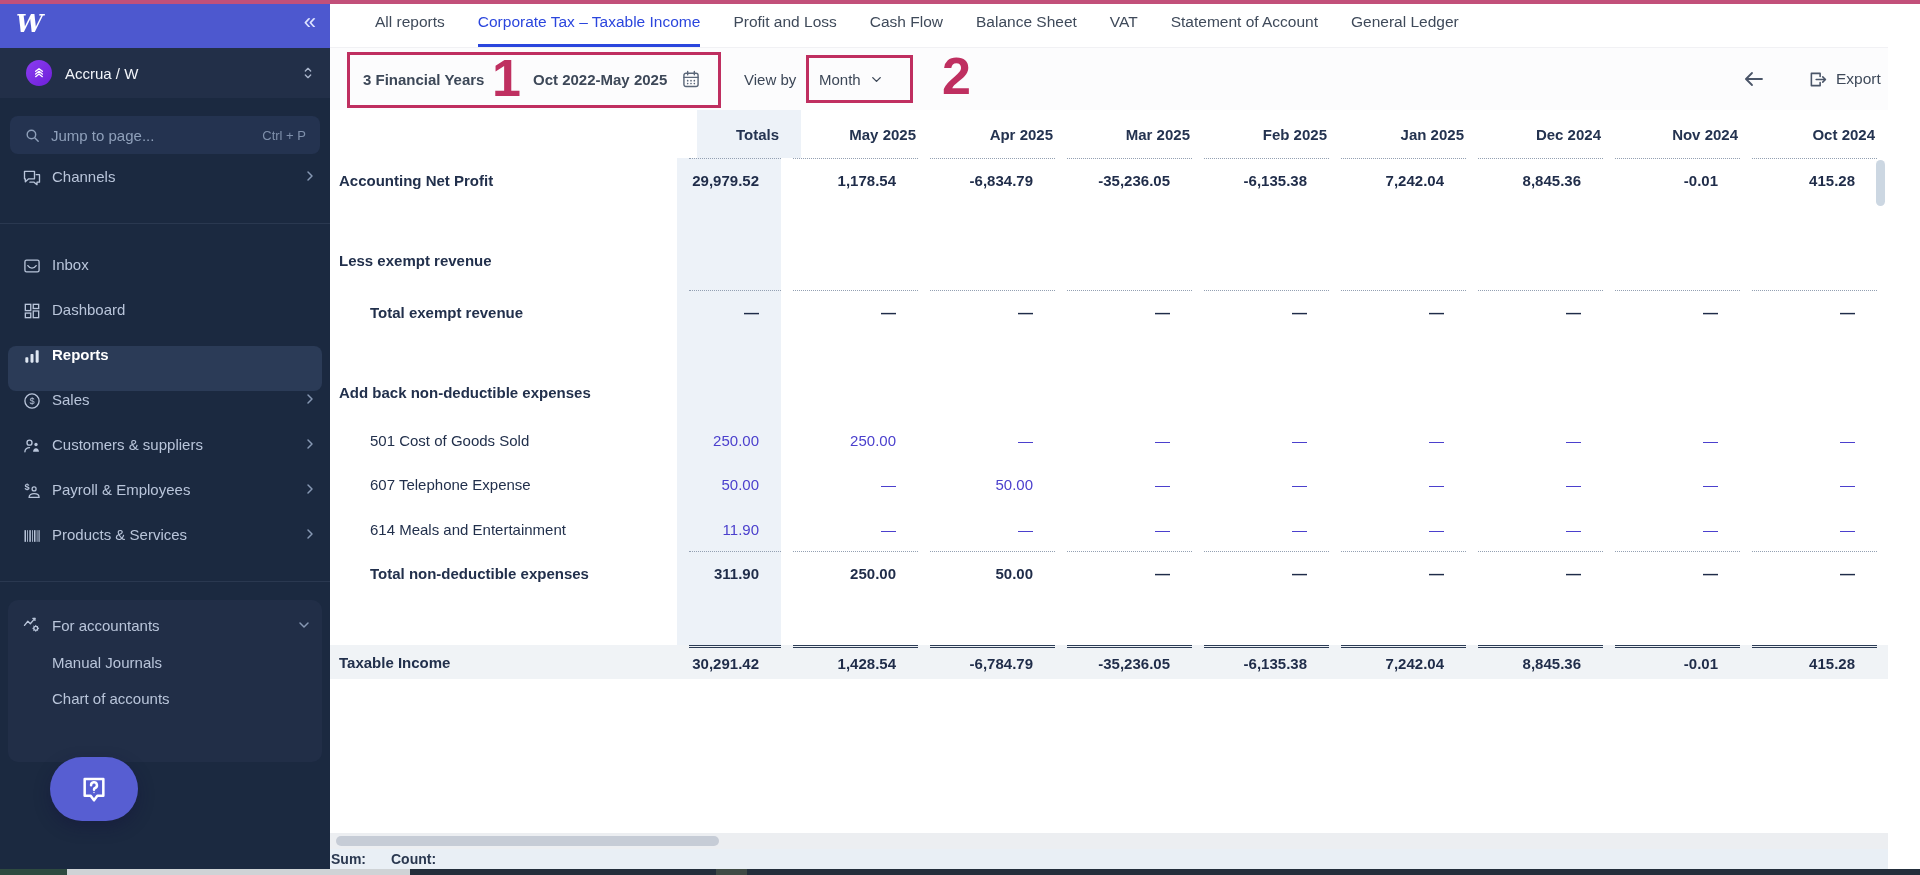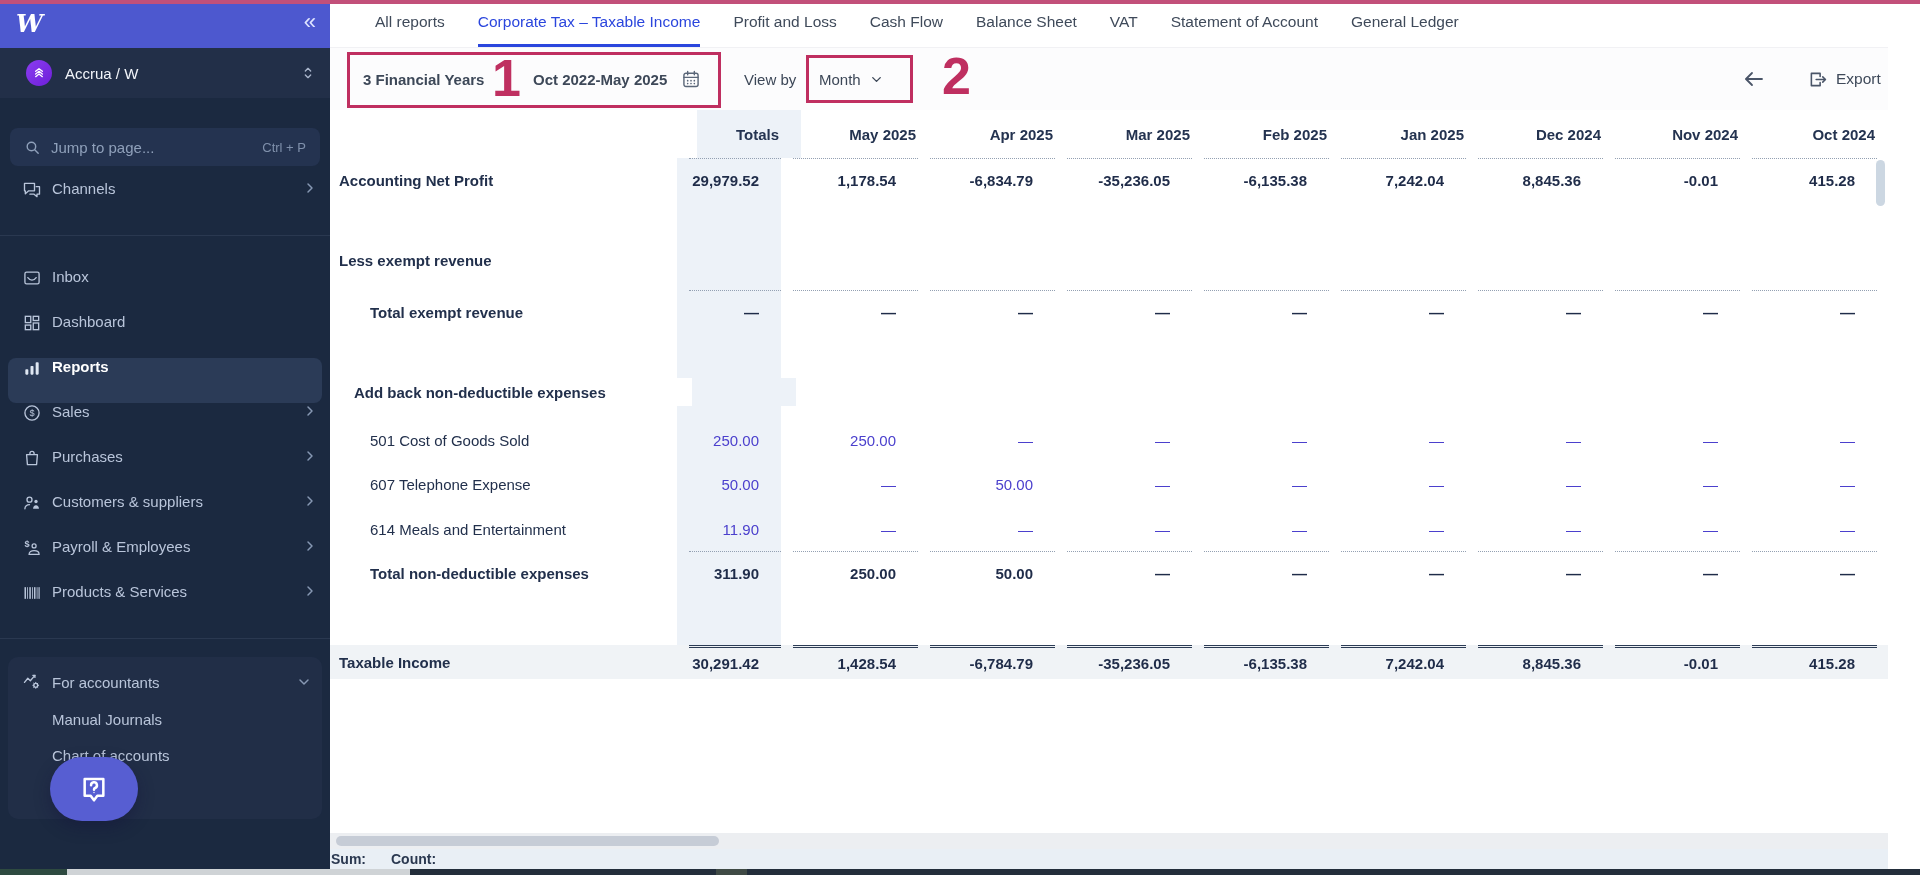--- a/index.html
+++ b/index.html
@@ -10,21 +10,21 @@
   .cols { display:flex; height:869px; }
 
   
   .sidebar { position:relative; width:330px; height:869px; background:#1b2940; flex:0 0 330px; color:#b9c5da; }
   .sb-purple { height:48px; background:#4d58cf; display:flex; align-items:center; justify-content:space-between; padding:0 14px 0 16px; }
   .sb-logo { color:#fff; font-family:"DejaVu Serif",serif; font-style:italic; font-weight:bold; font-size:24px; line-height:1; }
   .sb-collapse { color:#dfe4ff; font-size:22px; line-height:1; cursor:pointer; padding-bottom:4px; }
   .sb-workspace { height:50px; background:#222f48; display:flex; align-items:center; padding:0 14px 0 26px; }
   .sb-avatar { width:26px; height:26px; border-radius:50%; background:linear-gradient(135deg,#8b3df2,#6d1fd8); display:flex; align-items:center; justify-content:center; flex:0 0 26px; }
   .sb-ws-name { margin-left:13px; color:#f2f5fa; font-size:15px; flex:1; }
-  .sb-search { margin:30px 10px 0 10px; height:38px; background:#243350; border-radius:8px; display:flex; align-items:center; padding:0 14px; }
+  .sb-search { margin:18px 10px 0 10px; height:38px; background:#243350; border-radius:8px; display:flex; align-items:center; padding:0 14px; }
   .sb-search-text { margin-left:10px; color:#8fa0ba; font-size:15px; flex:1; }
   .sb-shortcut { color:#7f90ab; font-size:13px; }
   .nav { margin-top:14px; }
   .nav-item { height:45px; display:flex; padding:0 12px 0 22px; font-size:15px; color:#b9c5da; cursor:pointer; }
   .nav-item .nav-label { margin-left:10px; flex:1; }
   .nav-item.active { background:#2b3b57; border-radius:8px; margin:0 8px; padding:0 4px 0 14px; color:#fff; font-weight:bold; }
   .nav-divider { height:1px; background:#2a3850; margin:10px 0 10px 0; }
   .nav-gap { height:22px; }
   .acct-group { margin:18px 8px 0 8px; background:#212e47; border-radius:10px; padding:6px 0 46px 0; }
   .acct-head { height:38px; display:flex; align-items:center; padding:0 10px 0 14px; font-size:15px; cursor:pointer; }
@@ -161,34 +161,20 @@
             <span class="nav-label">Reports</span>
           </div>
           <div class="nav-item">
             <span>
               <svg width="20" height="20" viewBox="0 0 24 24" fill="none" stroke="#b9c5da" stroke-width="1.6">
                 <circle cx="12" cy="12" r="8.5"></circle>
                 <text x="12" y="16" text-anchor="middle" font-size="11" font-family="Liberation Sans" fill="#b9c5da" stroke="none">$</text>
               </svg>
             </span>
             <span class="nav-label">Sales</span>
-            <span>
-              <svg width="16" height="16" viewBox="0 0 24 24" fill="none" stroke="#8798b3" stroke-width="2.2" stroke-linecap="round" stroke-linejoin="round">
-                <path d="M9 6l6 6-6 6"></path>
-              </svg>
-            </span>
-          </div>
-          <div class="nav-item">
-            <span>
-              <svg width="20" height="20" viewBox="0 0 24 24" fill="none" stroke="#b9c5da" stroke-width="1.6" stroke-linejoin="round">
-                <path d="M5.5 8h13l-1 12h-11z"></path>
-                <path d="M9.5 8V6.5a2.5 2.5 0 0 1 5 0V8"></path>
-              </svg>
-            </span>
-            <span class="nav-label">Purchases</span>
             <span>
               <svg width="16" height="16" viewBox="0 0 24 24" fill="none" stroke="#8798b3" stroke-width="2.2" stroke-linecap="round" stroke-linejoin="round">
                 <path d="M9 6l6 6-6 6"></path>
               </svg>
             </span>
           </div>
           <div class="nav-item">
             <span>
               <svg width="20" height="20" viewBox="0 0 24 24" fill="none" stroke="#b9c5da" stroke-width="1.6" stroke-linecap="round">
                 <circle cx="9" cy="8" r="3"></circle>
@@ -503,21 +489,21 @@
               <div class="tcell "></div>
               <div class="tcell "></div>
               <div class="tcell "></div>
               <div class="tcell "></div>
               <div class="tcell "></div>
               <div class="tcell "></div>
               <div class="tcell "></div>
               <div class="tcell "></div>
               <div class="tcell "></div>
             </div>
-            <div class="trow" style="height: 28px; padding-left: 15px;">
+            <div class="trow" style="height: 28px;">
               <div class="tcell label-cell bold">Add back non-deductible expenses</div>
               <div class="tcell totals-bg"></div>
               <div class="tcell "></div>
               <div class="tcell "></div>
               <div class="tcell "></div>
               <div class="tcell "></div>
               <div class="tcell "></div>
               <div class="tcell "></div>
               <div class="tcell "></div>
               <div class="tcell "></div>

